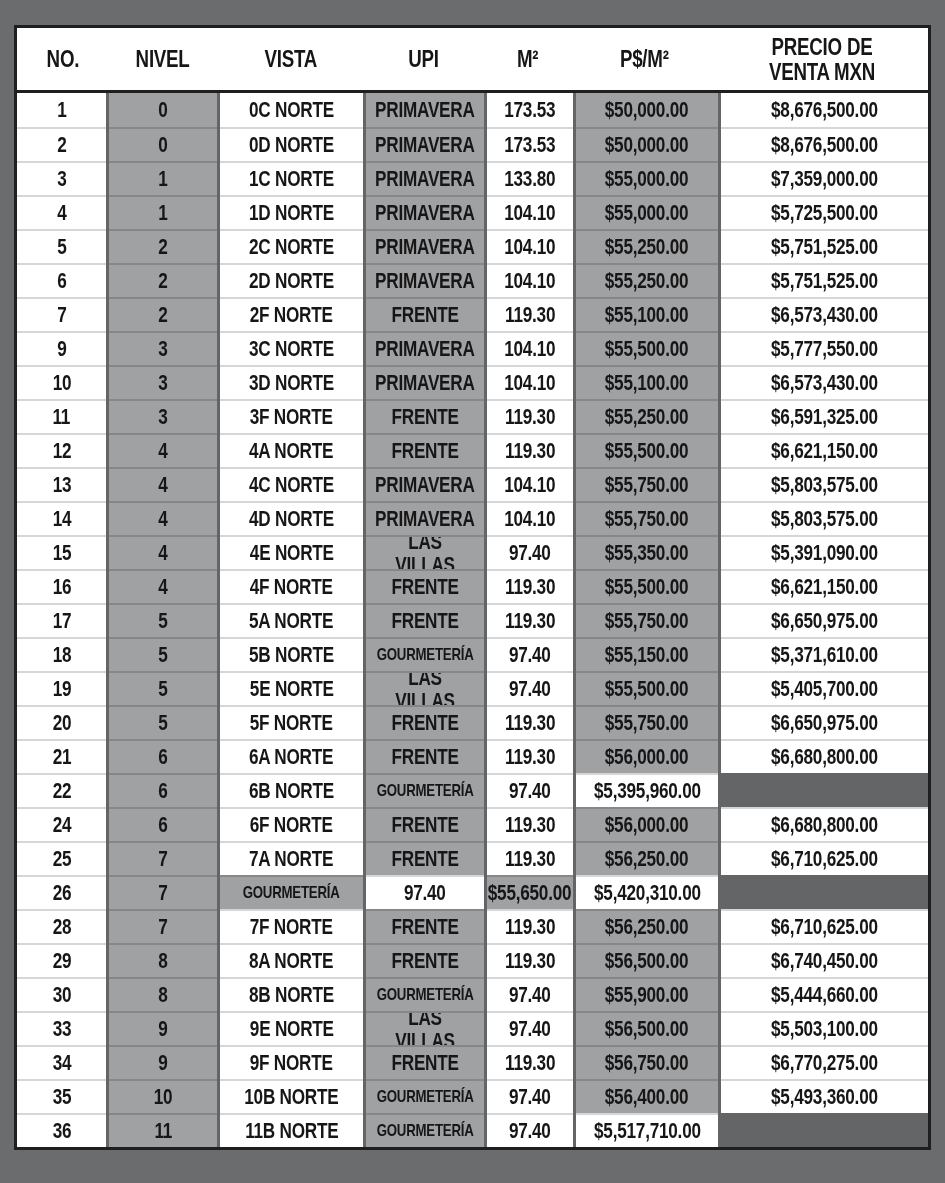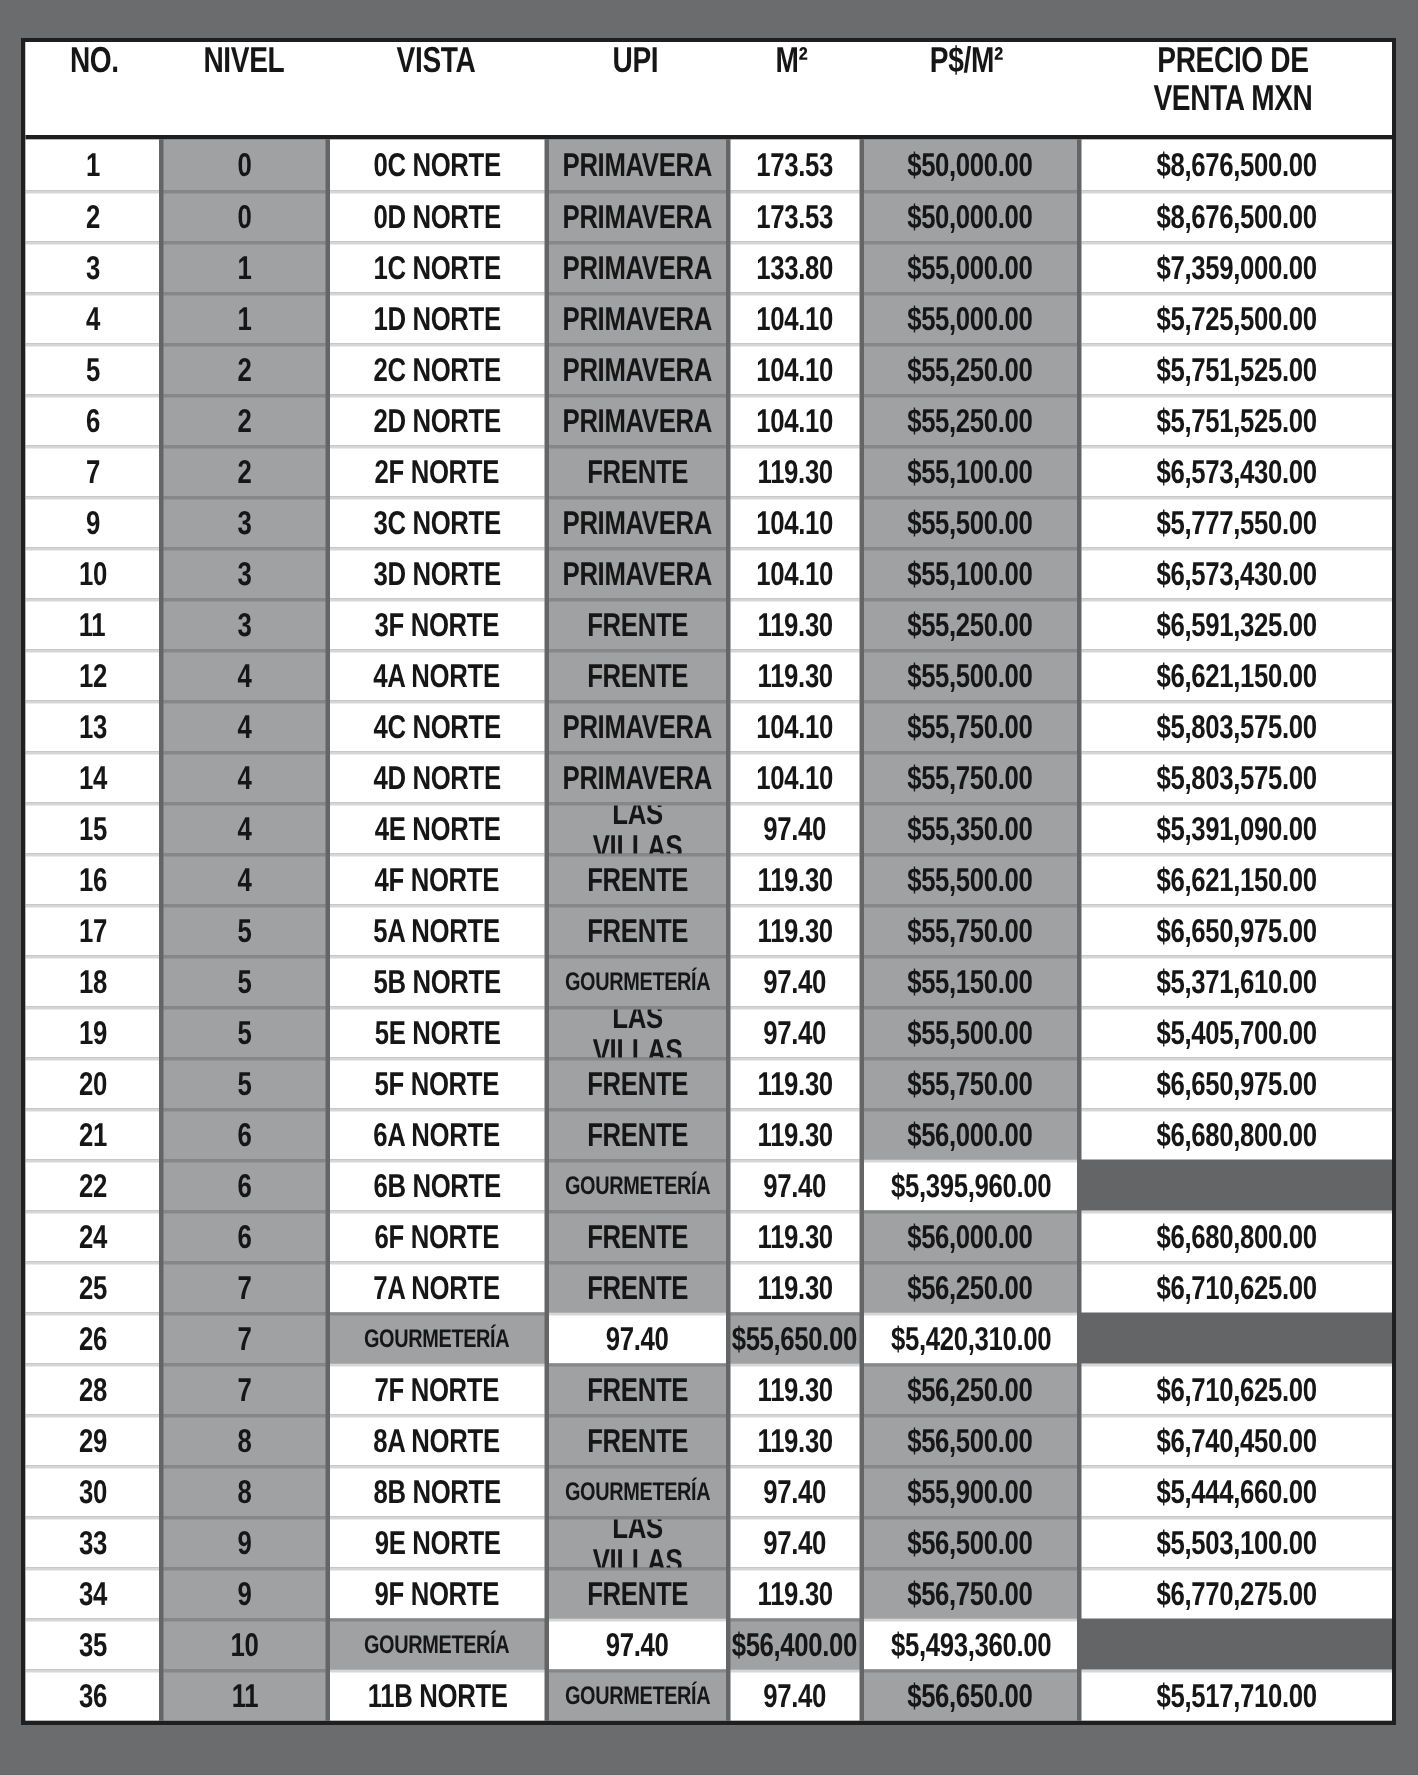--- a/index.html
+++ b/index.html
@@ -25,21 +25,21 @@
   .grid-cols{
     display:grid;
     grid-template-columns:89fr 108fr 143fr 118fr 86fr 142fr 207fr;
   }
   .thead{
     background:#ffffff;
     height:65px;
     border-bottom:3px solid var(--frame);
   }
   .th{
-    display:flex;align-items:flex-start;justify-content:center;
+    display:flex;align-items:center;justify-content:center;
     font-weight:700;
     font-size:24px;
     letter-spacing:-0.3px;
     text-align:center;
   }
   .tbody{
     background:var(--sep-v);
   }
   .row{
     height:34px;
@@ -758,20 +758,23 @@
           <span class="txt">$6,770,275.00</span>
         </div>
       </div>
       <div class="row grid-cols">
         <div class="cell">
           <span class="txt">35</span>
         </div>
         <div class="cell shaded">
           <span class="txt">10</span>
         </div>
+        <div class="cell">
+          <span class="txt">10B NORTE</span>
+        </div>
         <div class="cell shaded">
           <span class="txt sm">GOURMETERÍA</span>
         </div>
         <div class="cell">
           <span class="txt">97.40</span>
         </div>
         <div class="cell shaded">
           <span class="txt">$56,400.00</span>
         </div>
         <div class="cell">
@@ -786,22 +789,19 @@
           <span class="txt">11</span>
         </div>
         <div class="cell">
           <span class="txt">11B NORTE</span>
         </div>
         <div class="cell shaded">
           <span class="txt sm">GOURMETERÍA</span>
         </div>
         <div class="cell">
           <span class="txt">97.40</span>
-        </div>
-        <div class="cell shaded">
-          <span class="txt">$56,650.00</span>
         </div>
         <div class="cell">
           <span class="txt">$5,517,710.00</span>
         </div>
       </div>
     </div>
 </div>
 
 </body></html>

